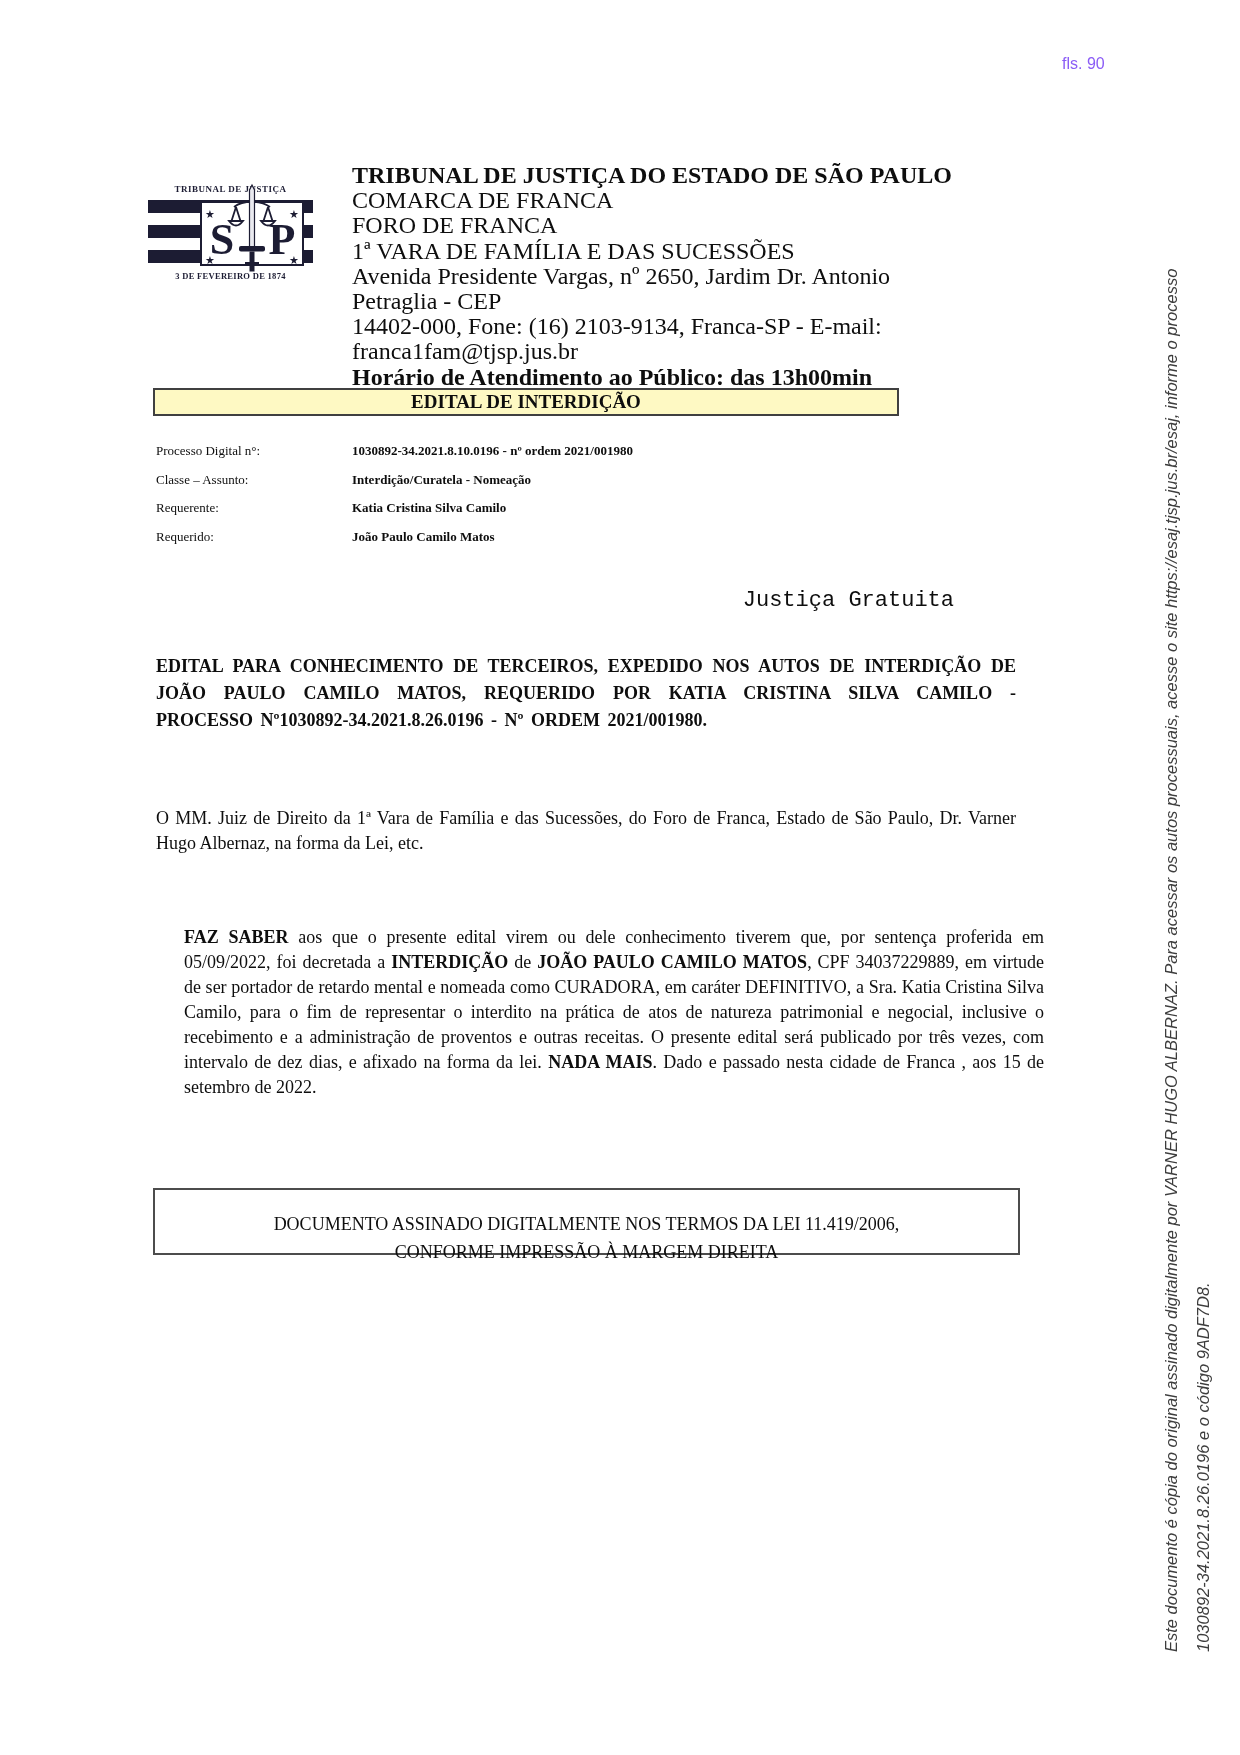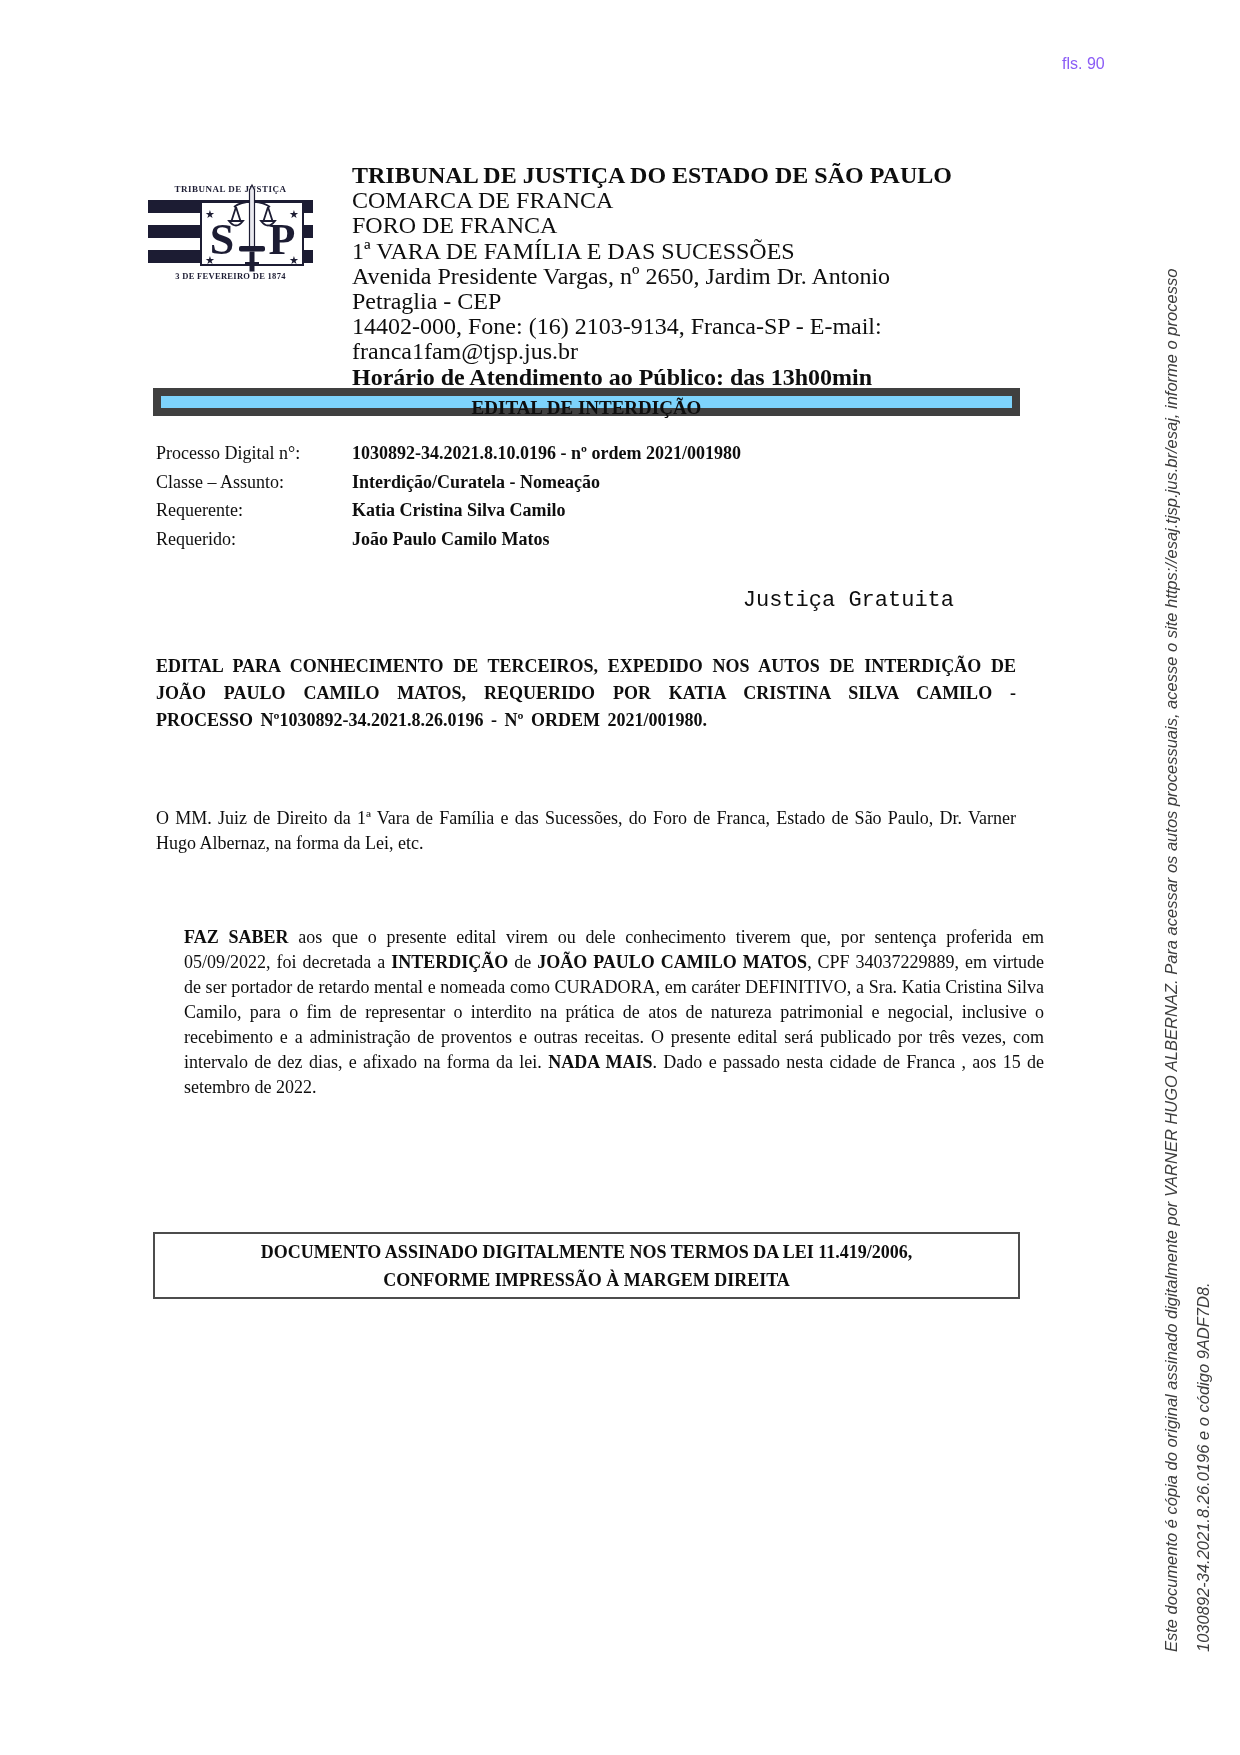--- a/index.html
+++ b/index.html
@@ -32,39 +32,39 @@
     top: 163px;
     width: 600px;
     font-size: 24px;
     line-height: 25.2px;
   }
   .bold { font-weight: bold; }
   .title-box {
     position: absolute;
     left: 153px;
     top: 388px;
-    width: 867px;
+    width: 746px;
     height: 28px;
-    background: #7dd3fc;
-    border: 8px solid #404040;
+    background: #fef9c3;
+    border: 2px solid #404040;
     text-align: center;
     font-size: 19px;
     font-weight: bold;
     line-height: 24px;
   }
   .process-table {
     position: absolute;
     left: 156px;
     top: 443px;
     width: 860px;
   }
   .process-row {
     display: flex;
     height: 28.5px;
-    font-size: 18px;
+    font-size: 13px;
   }
   .process-row .label { width: 196px; }
   .process-row .value { font-weight: bold; flex: 1; }
   .justice-note {
     position: absolute;
     left: 152px;
     top: 588px;
     width: 802px;
     text-align: right;
     font-size: 22px;
@@ -87,25 +87,24 @@
   .para-judge { top: 806px; }
   .para-fazsaber { top: 925px; margin-left: 28px; }
   .signature-box {
     position: absolute;
     left: 153px;
     top: 1188px;
     width: 867px;
     height: 67px;
     border: 2px solid #4c4c4c;
     text-align: center;
-    font-weight: bold;
+    font-weight: normal;
     font-size: 18px;
     line-height: 28px;
-    padding-top: 4px;
-    margin-top: 44px;
+    padding-top: 20px;
   }
   .side-note {
     position: absolute;
     left: 1155px;
     top: 1652px;
     width: 1422px;
     height: 64px;
     transform: rotate(-90deg);
     transform-origin: 0 0;
     font-family: "Liberation Sans", "DejaVu Sans", sans-serif;

